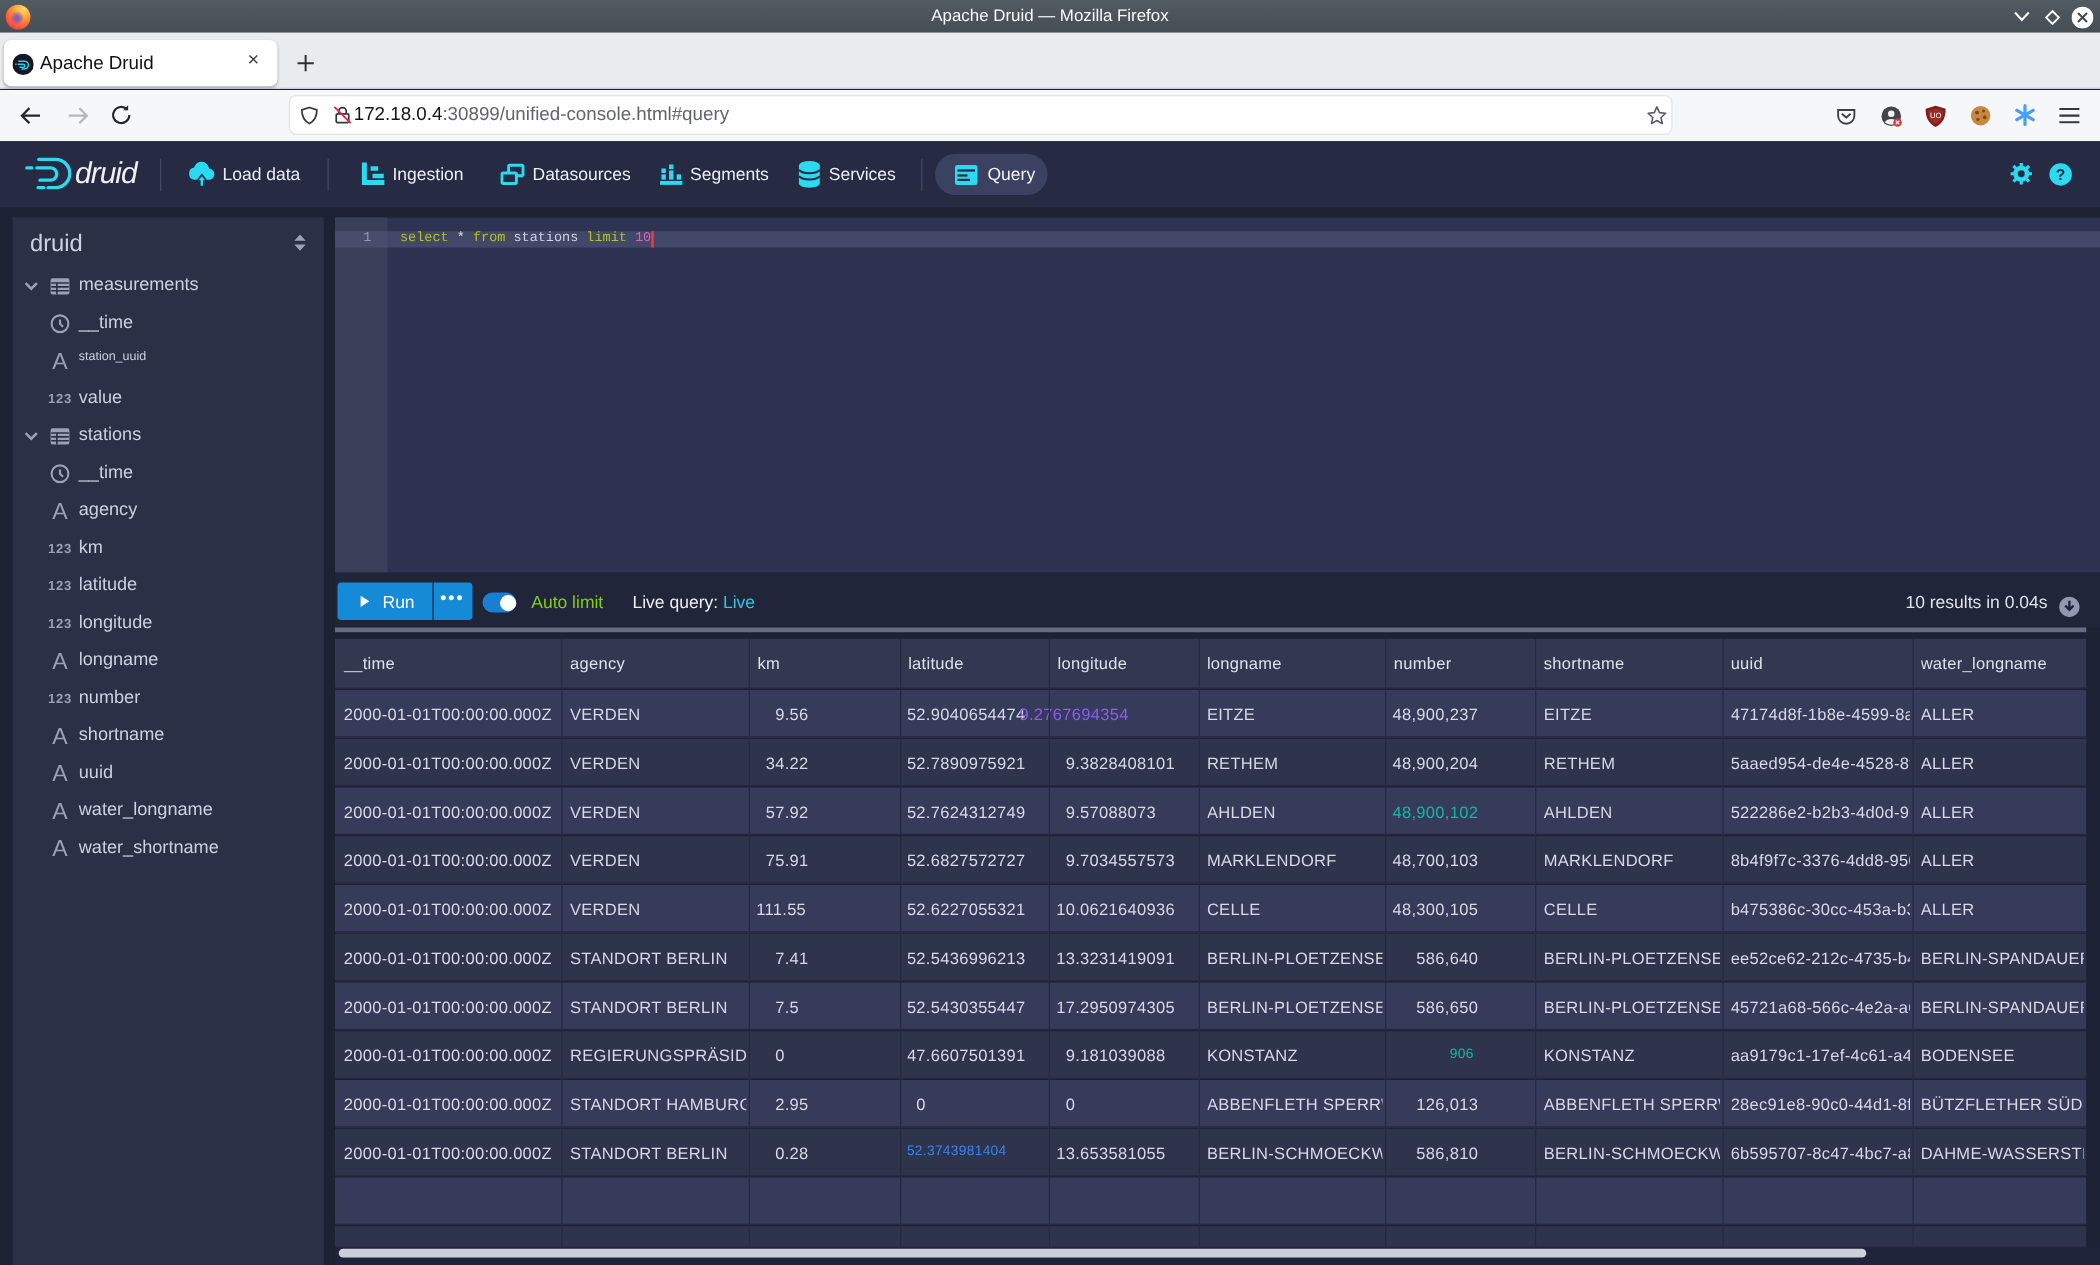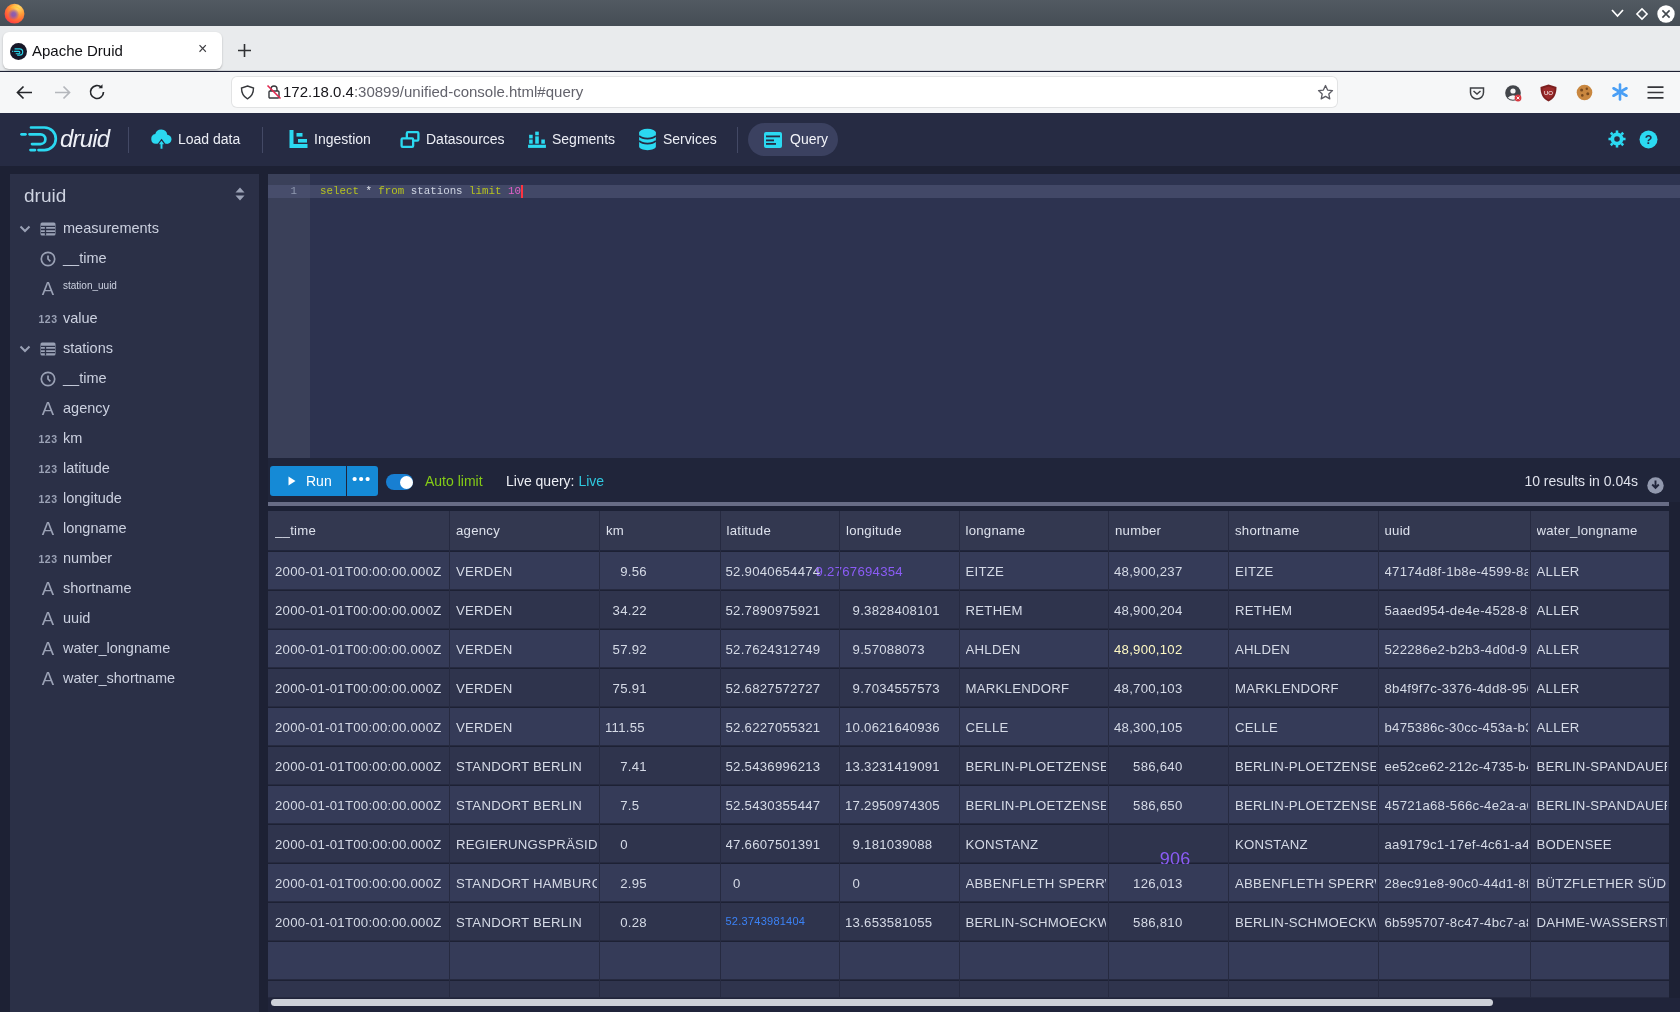--- a/index.html
+++ b/index.html
@@ -18,20 +18,21 @@
    </radialGradient>
    <radialGradient id="fx2" cx="0.5" cy="0.5" r="0.55">
      <stop offset="0.3" stop-color="#6a4bd4"></stop>
           <stop offset="1" stop-color="#6a4bd4" stop-opacity="0"></stop>
    </radialGradient>
   </defs>
   <circle cx="10.5" cy="10.7" r="9.9" fill="url(#fx1)"></circle>
   <circle cx="9.6" cy="11.4" r="5.4" fill="url(#fx2)" opacity="0.75"></circle>
   <path d="M16.9 7.4 c-1-2.6-3.3-4.3-6.2-4.3 -1.9 0-3.6.8-4.8 2 1-.5 2.1-.8 3.3-.8 4 0 7.2 3 7.7 3.1z" fill="#ffca3a" opacity="0.8"></path>
  </svg>
+ <div class="abs" style="left:0;right:0;top:5px;text-align:center;font-size:13.5px;color:#fbfbfe">Apache Druid — Mozilla Firefox</div>
  <svg class="abs" style="left:1610px;top:8px" width="15" height="11" viewBox="0 0 15 11">
       <path d="M2 2 l5.5 6 5.5-6" stroke="#fff" stroke-width="1.7" fill="none"></path>
     </svg>
  <svg class="abs" style="left:1635px;top:7px" width="14" height="14" viewBox="0 0 14 14">
       <rect x="3.4" y="3.4" width="7.2" height="7.2" transform="rotate(45 7 7)" stroke="#fff" stroke-width="1.5" fill="none"></rect>
     </svg>
  <svg class="abs" style="left:1657px;top:5px" width="18" height="18" viewBox="0 0 18 18">
       <circle cx="9" cy="9" r="8.7" fill="#fff"></circle>
       <path d="M5.4 5.4 l7.2 7.2 M12.6 5.4 l-7.2 7.2" stroke="#41484e" stroke-width="1.6"></path>
     </svg>
@@ -308,21 +309,21 @@
     <div class="abs" style="left:1235px;top:92px;width:140.5px;overflow:hidden;white-space:nowrap;font-size:13.2px;letter-spacing:0.25px;color:#d5dae6;font-style:normal">RETHEM</div>
     <div class="abs" style="left:1384.5px;top:92px;width:143.0px;overflow:hidden;white-space:nowrap;font-size:13.2px;letter-spacing:0.25px;color:#d5dae6;font-style:normal">5aaed954-de4e-4528-8f3a</div>
     <div class="abs" style="left:1536.5px;top:92px;width:130.5px;overflow:hidden;white-space:nowrap;font-size:13.2px;letter-spacing:0.25px;color:#d5dae6;font-style:normal">ALLER</div>
     <div class="abs" style="left:268px;top:119px;width:1401px;height:38px;background:#353b58;border-bottom:1px solid #262a40"></div>
     <div class="abs" style="left:275px;top:131px;width:172.0px;overflow:hidden;white-space:nowrap;font-size:13.2px;letter-spacing:0.25px;color:#d5dae6;font-style:normal">2000-01-01T00:00:00.000Z</div>
     <div class="abs" style="left:456px;top:131px;width:141.0px;overflow:hidden;white-space:nowrap;font-size:13.2px;letter-spacing:0.25px;color:#d5dae6;font-style:normal">VERDEN</div>
     <div class="abs" style="left:605px;top:131px;width:112.5px;overflow:hidden;white-space:nowrap;font-size:13.2px;letter-spacing:0.25px;color:#d5dae6;font-style:normal"><i style="display:inline-block;width:7.59px"></i>57.92</div>
     <div class="abs" style="left:725.5px;top:131px;width:111.5px;overflow:hidden;white-space:nowrap;font-size:13.2px;letter-spacing:0.25px;color:#d5dae6;font-style:normal">52.7624312749</div>
     <div class="abs" style="left:845px;top:131px;width:111.5px;overflow:hidden;white-space:nowrap;font-size:13.2px;letter-spacing:0.25px;color:#d5dae6;font-style:normal"><i style="display:inline-block;width:7.59px"></i>9.57088073</div>
     <div class="abs" style="left:965.5px;top:131px;width:140.5px;overflow:hidden;white-space:nowrap;font-size:13.2px;letter-spacing:0.25px;color:#d5dae6;font-style:normal">AHLDEN</div>
-    <div class="abs" style="left:1114px;top:131px;width:112.0px;overflow:hidden;white-space:nowrap;font-size:13.2px;letter-spacing:0.25px;color:#fef9c3;font-style:normal">48,900,102</div>
+    <div class="abs" style="left:1114px;top:131px;width:112.0px;overflow:hidden;white-space:nowrap;font-size:13.2px;letter-spacing:0.25px;color:#14b8a6;font-style:normal">48,900,102</div>
     <div class="abs" style="left:1235px;top:131px;width:140.5px;overflow:hidden;white-space:nowrap;font-size:13.2px;letter-spacing:0.25px;color:#d5dae6;font-style:normal">AHLDEN</div>
     <div class="abs" style="left:1384.5px;top:131px;width:143.0px;overflow:hidden;white-space:nowrap;font-size:13.2px;letter-spacing:0.25px;color:#d5dae6;font-style:normal">522286e2-b2b3-4d0d-9a66</div>
     <div class="abs" style="left:1536.5px;top:131px;width:130.5px;overflow:hidden;white-space:nowrap;font-size:13.2px;letter-spacing:0.25px;color:#d5dae6;font-style:normal">ALLER</div>
     <div class="abs" style="left:268px;top:158px;width:1401px;height:38px;background:#2f344d;border-bottom:1px solid #262a40"></div>
     <div class="abs" style="left:275px;top:170px;width:172.0px;overflow:hidden;white-space:nowrap;font-size:13.2px;letter-spacing:0.25px;color:#d5dae6;font-style:normal">2000-01-01T00:00:00.000Z</div>
     <div class="abs" style="left:456px;top:170px;width:141.0px;overflow:hidden;white-space:nowrap;font-size:13.2px;letter-spacing:0.25px;color:#d5dae6;font-style:normal">VERDEN</div>
     <div class="abs" style="left:605px;top:170px;width:112.5px;overflow:hidden;white-space:nowrap;font-size:13.2px;letter-spacing:0.25px;color:#d5dae6;font-style:normal"><i style="display:inline-block;width:7.59px"></i>75.91</div>
     <div class="abs" style="left:725.5px;top:170px;width:111.5px;overflow:hidden;white-space:nowrap;font-size:13.2px;letter-spacing:0.25px;color:#d5dae6;font-style:normal">52.6827572727</div>
     <div class="abs" style="left:845px;top:170px;width:111.5px;overflow:hidden;white-space:nowrap;font-size:13.2px;letter-spacing:0.25px;color:#d5dae6;font-style:normal"><i style="display:inline-block;width:7.59px"></i>9.7034557573</div>
     <div class="abs" style="left:965.5px;top:170px;width:140.5px;overflow:hidden;white-space:nowrap;font-size:13.2px;letter-spacing:0.25px;color:#d5dae6;font-style:normal">MARKLENDORF</div>
@@ -363,21 +364,21 @@
     <div class="abs" style="left:1235px;top:287px;width:140.5px;overflow:hidden;white-space:nowrap;font-size:13.2px;letter-spacing:0.25px;color:#d5dae6;font-style:normal">BERLIN-PLOETZENSEE UN</div>
     <div class="abs" style="left:1384.5px;top:287px;width:143.0px;overflow:hidden;white-space:nowrap;font-size:13.2px;letter-spacing:0.25px;color:#d5dae6;font-style:normal">45721a68-566c-4e2a-a6cd</div>
     <div class="abs" style="left:1536.5px;top:287px;width:130.5px;overflow:hidden;white-space:nowrap;font-size:13.2px;letter-spacing:0.25px;color:#d5dae6;font-style:normal">BERLIN-SPANDAUER-SCHIFF</div>
     <div class="abs" style="left:268px;top:314px;width:1401px;height:38px;background:#2f344d;border-bottom:1px solid #262a40"></div>
     <div class="abs" style="left:275px;top:326px;width:172.0px;overflow:hidden;white-space:nowrap;font-size:13.2px;letter-spacing:0.25px;color:#d5dae6;font-style:normal">2000-01-01T00:00:00.000Z</div>
     <div class="abs" style="left:456px;top:326px;width:141.0px;overflow:hidden;white-space:nowrap;font-size:13.2px;letter-spacing:0.25px;color:#d5dae6;font-style:normal">REGIERUNGSPRÄSIDIUM TÜ</div>
     <div class="abs" style="left:605px;top:326px;width:112.5px;overflow:hidden;white-space:nowrap;font-size:13.2px;letter-spacing:0.25px;color:#d5dae6;font-style:normal"><i style="display:inline-block;width:15.18px"></i>0</div>
     <div class="abs" style="left:725.5px;top:326px;width:111.5px;overflow:hidden;white-space:nowrap;font-size:13.2px;letter-spacing:0.25px;color:#d5dae6;font-style:normal">47.6607501391</div>
     <div class="abs" style="left:845px;top:326px;width:111.5px;overflow:hidden;white-space:nowrap;font-size:13.2px;letter-spacing:0.25px;color:#d5dae6;font-style:normal"><i style="display:inline-block;width:7.59px"></i>9.181039088</div>
     <div class="abs" style="left:965.5px;top:326px;width:140.5px;overflow:hidden;white-space:nowrap;font-size:13.2px;letter-spacing:0.25px;color:#d5dae6;font-style:normal">KONSTANZ</div>
-    <div class="abs" style="left:1114px;top:338px;width:112.0px;overflow:hidden;white-space:nowrap;font-size:18px;letter-spacing:0.25px;color:#8b5cf6;font-style:normal"><i style="display:inline-block;width:45.79px"></i>906</div>
+    <div class="abs" style="left:1114px;top:326px;width:112.0px;overflow:hidden;white-space:nowrap;font-size:11px;letter-spacing:0.25px;color:#14b8a6;font-style:normal"><i style="display:inline-block;width:45.79px"></i>906</div>
     <div class="abs" style="left:1235px;top:326px;width:140.5px;overflow:hidden;white-space:nowrap;font-size:13.2px;letter-spacing:0.25px;color:#d5dae6;font-style:normal">KONSTANZ</div>
     <div class="abs" style="left:1384.5px;top:326px;width:143.0px;overflow:hidden;white-space:nowrap;font-size:13.2px;letter-spacing:0.25px;color:#d5dae6;font-style:normal">aa9179c1-17ef-4c61-a48a</div>
     <div class="abs" style="left:1536.5px;top:326px;width:130.5px;overflow:hidden;white-space:nowrap;font-size:13.2px;letter-spacing:0.25px;color:#d5dae6;font-style:normal">BODENSEE</div>
     <div class="abs" style="left:268px;top:353px;width:1401px;height:38px;background:#353b58;border-bottom:1px solid #262a40"></div>
     <div class="abs" style="left:275px;top:365px;width:172.0px;overflow:hidden;white-space:nowrap;font-size:13.2px;letter-spacing:0.25px;color:#d5dae6;font-style:normal">2000-01-01T00:00:00.000Z</div>
     <div class="abs" style="left:456px;top:365px;width:141.0px;overflow:hidden;white-space:nowrap;font-size:13.2px;letter-spacing:0.25px;color:#d5dae6;font-style:normal">STANDORT HAMBURG</div>
     <div class="abs" style="left:605px;top:365px;width:112.5px;overflow:hidden;white-space:nowrap;font-size:13.2px;letter-spacing:0.25px;color:#d5dae6;font-style:normal"><i style="display:inline-block;width:15.18px"></i>2.95</div>
     <div class="abs" style="left:725.5px;top:365px;width:111.5px;overflow:hidden;white-space:nowrap;font-size:13.2px;letter-spacing:0.25px;color:#d5dae6;font-style:normal"><i style="display:inline-block;width:7.59px"></i>0</div>
     <div class="abs" style="left:845px;top:365px;width:111.5px;overflow:hidden;white-space:nowrap;font-size:13.2px;letter-spacing:0.25px;color:#d5dae6;font-style:normal"><i style="display:inline-block;width:7.59px"></i>0</div>
     <div class="abs" style="left:965.5px;top:365px;width:140.5px;overflow:hidden;white-space:nowrap;font-size:13.2px;letter-spacing:0.25px;color:#d5dae6;font-style:normal">ABBENFLETH SPERRWERK</div>

